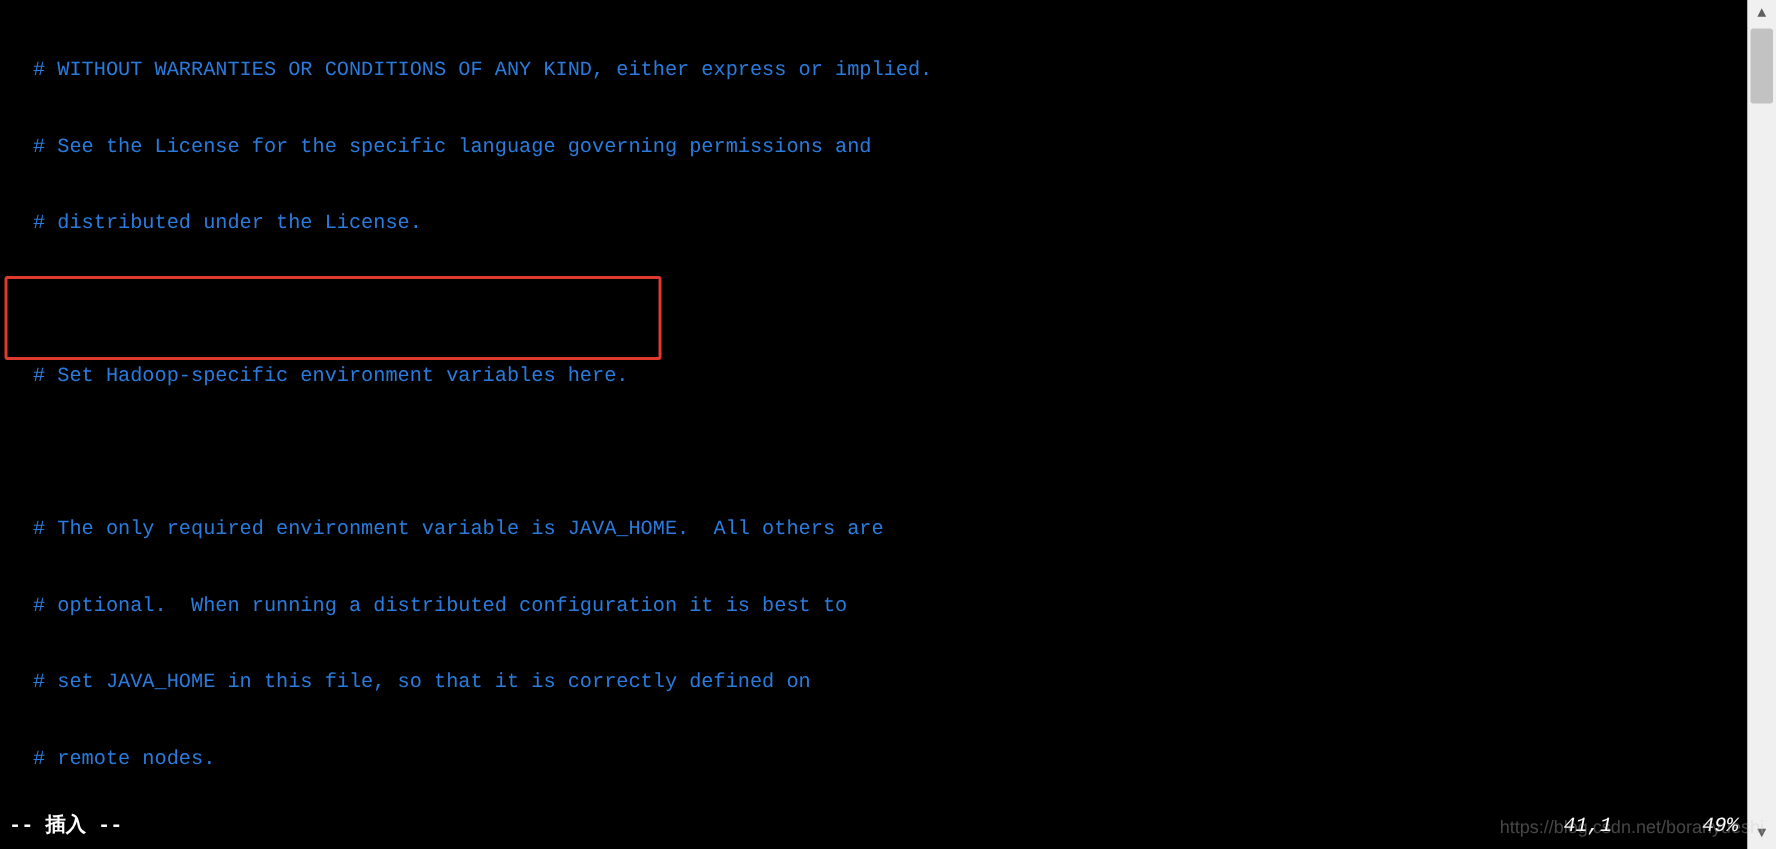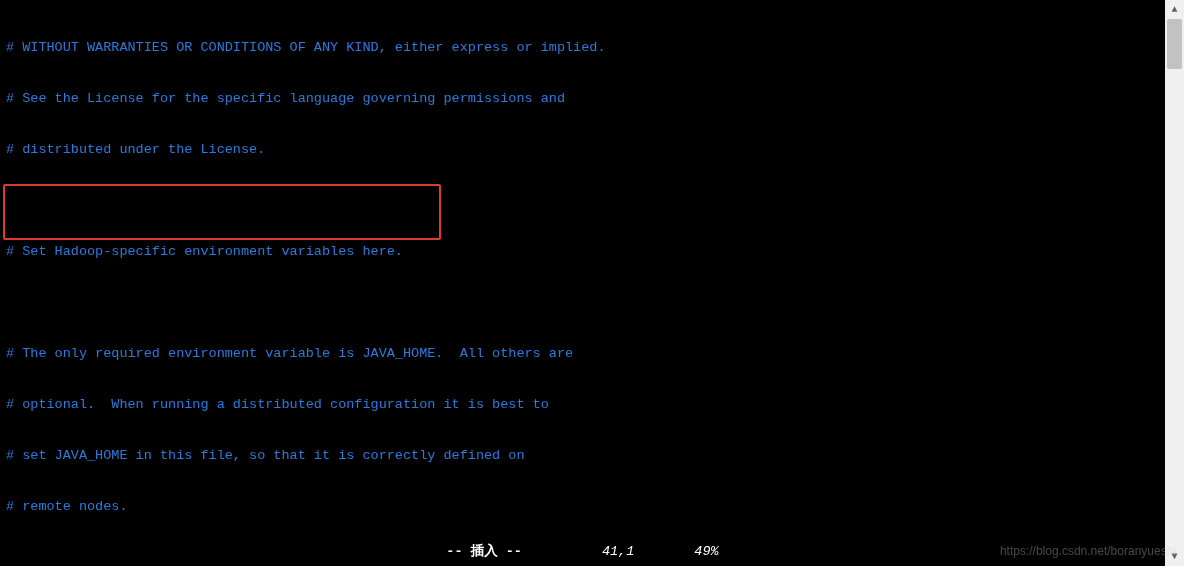--- a/index.html
+++ b/index.html
@@ -1,26 +1,26 @@
 <!DOCTYPE html>
 <html><head>
 <meta charset="utf-8">
 <style>
   * { margin: 0; padding: 0; box-sizing: border-box; }
   html, body { width: 1184px; height: 566px; overflow: hidden; background: #f0f0f0; }
   .viewport { position: relative; width: 1184px; height: 566px; background: #000; font-family: "Consolas","Courier New",monospace; font-size: 13.5px; line-height: 17px; }
-  .terminal { position: absolute; left: 0; top: 0; width: 1165px; height: 566px; background: #000; color: #fff; padding: 5px 0 0 6px; white-space: pre; }
+  .terminal { position: absolute; left: 16px; top: 0; width: 1165px; height: 566px; background: #000; color: #fff; padding: 5px 0 0 6px; white-space: pre; }
   .scrollbar { position: absolute; right: 0; top: 0; width: 19px; height: 566px; background: #f0f0f0; }
   .scroll-up, .scroll-down { width: 19px; height: 19px; background: #f0f0f0; display:flex; align-items:center; justify-content:center; font-size:10px; color:#606060; }
   .scroll-track { position:absolute; top:19px; left:0; width:19px; height:528px; background:#f0f0f0; }
   .scroll-thumb { position:absolute; left:2px; top:0; width:15px; height:50px; background:#c2c2c2; border-radius:2px; }
   .scroll-down { position:absolute; bottom:0; }
   .c-blue { color:#2a7bde; }
   .box { position:absolute; border:2px solid #e03a2f; border-radius:2px; pointer-events:none; }
-  .status-line { position:absolute; left:6px; bottom:6px; width:1153px; color:#ffffff; font-weight:bold; display:flex; justify-content:center;gap:20px; }
+  .status-line { position:absolute; left:6px; bottom:6px; width:1153px; color:#ffffff; font-weight:bold; display:flex; justify-content:space-between;gap:20px; }
   .status-right span { margin-left:60px; font-weight:normal;font-style:italic; }
   .watermark { position:absolute; right:8px; bottom:6px; color:rgba(200,200,200,0.35); font-family:Arial,sans-serif; font-size:12px; pointer-events:none; }
   .line { display:block; height:17px; }
 </style>
 </head>
 <body>
 
 <div class="viewport">
 
   <div class="terminal">

